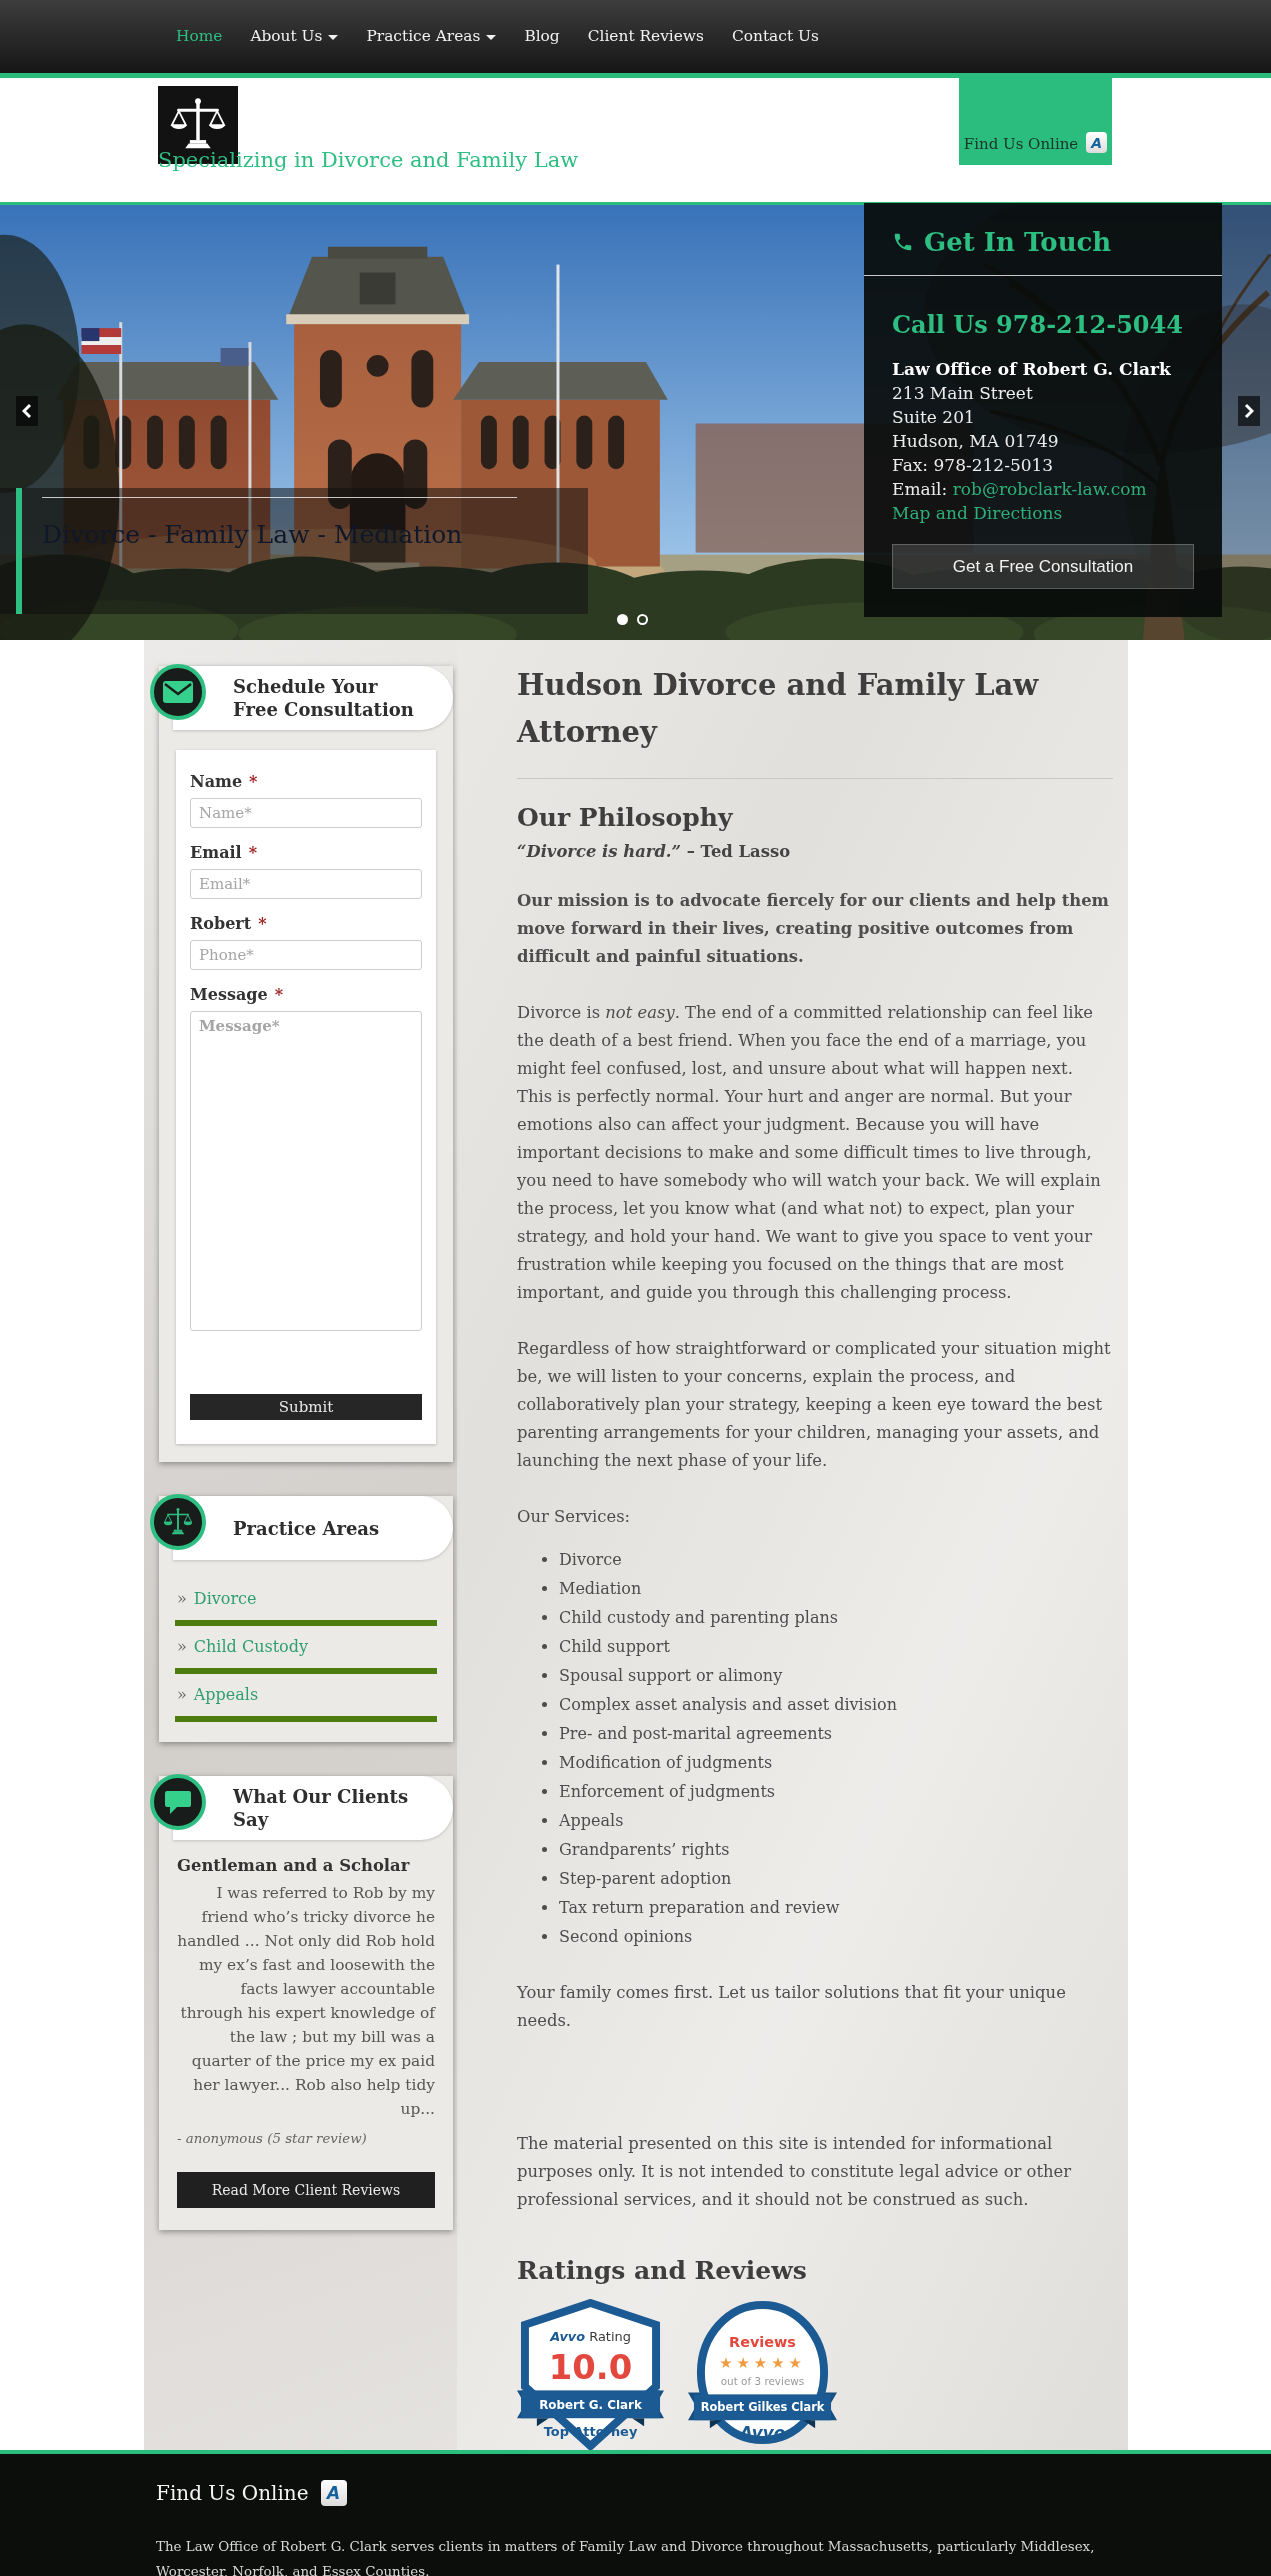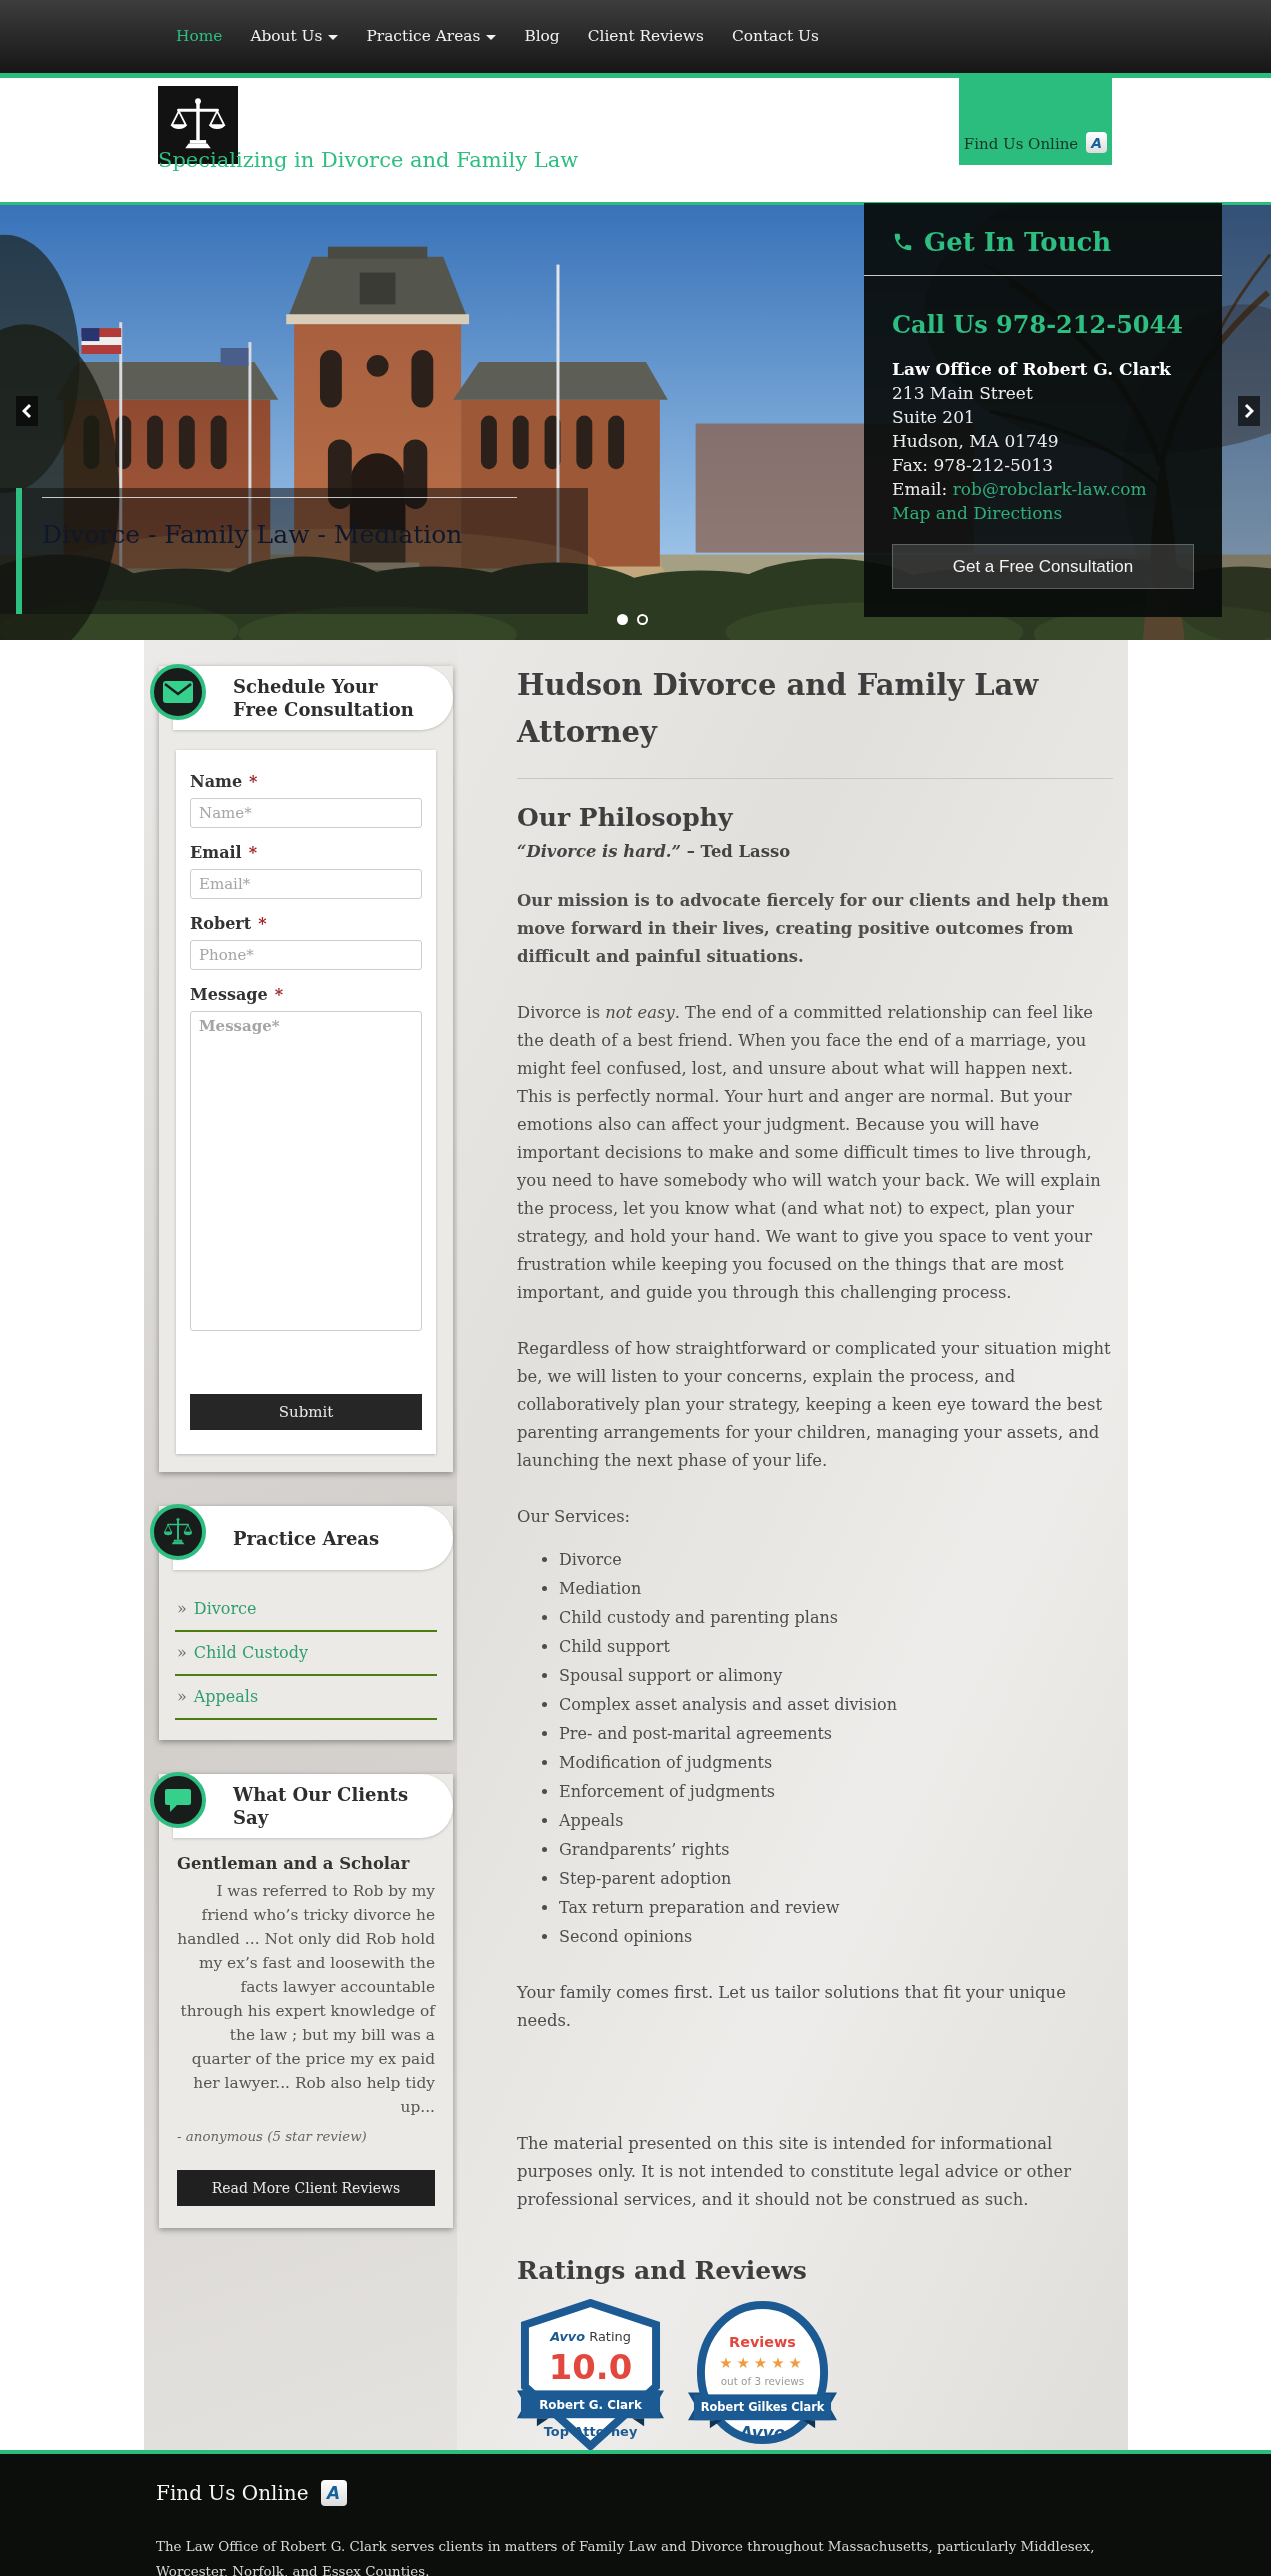--- a/index.html
+++ b/index.html
@@ -59,24 +59,24 @@
   .w-title { font-size:18px; font-weight:bold; color:#2e2e2e; line-height:23px; }
 
   .form-panel { margin:20px auto 0; width:260px; background:#fff; padding:22px 14px 24px; box-shadow:0 1px 3px rgba(0,0,0,.22); }
   .f-label { font-size:16px; font-weight:bold; color:#333; }
   .req { color:#a12626; margin-left:7px; font-weight:bold; }
   .f-field { margin-bottom:15px; }
   .form-panel input, .form-panel textarea { width:100%; margin-top:7px; border:1px solid #ccc; border-radius:3px; padding:5px 8px; font-family:inherit; font-size:15px; color:#666; background:#fff; }
   .form-panel input { height:30px; }
   .form-panel textarea { height:320px; resize:none;font-weight:bold; }
   .form-panel ::placeholder { color:#a5a5a5; opacity:1; }
-  .submit-btn { margin-top:44px; width:100%; height:36px; background:#262626; color:#e9e9e9; border:none; font-family:inherit; font-size:15px; cursor:pointer; }
+  .submit-btn { margin-top:44px; width:100%; height:26px; background:#262626; color:#e9e9e9; border:none; font-family:inherit; font-size:15px; cursor:pointer; }
 
   .pa-list { list-style:none; margin:18px 16px 2px; }
-  .pa-list li { padding:11px 2px 12px; border-bottom:2px solid #4d7c0f; font-size:16px; cursor:pointer; }
+  .pa-list li { padding:11px 2px 12px; border-bottom:6px solid #4d7c0f; font-size:16px; cursor:pointer; }
   .pa-arr { color:#6b6b6b; margin-right:7px; }
   .pa-link { color:#2e9e70; text-decoration:none; }
 
   .t-body { padding:16px 18px 0; }
   .t-title { font-size:16.4px; font-weight:bold; color:#333; margin-bottom:6px; }
   .t-text { font-size:15.4px; line-height:24px; color:#555;text-align:right; }
   .t-attr { font-size:13.4px; font-style:italic; color:#666; margin-top:10px; }
   .t-btn { display:block; margin:26px 0 4px; width:100%; background:#202020; color:#e9e9e9; border:none; font-family:inherit; font-size:14px; padding:10px 0; cursor:pointer; }
 
   

